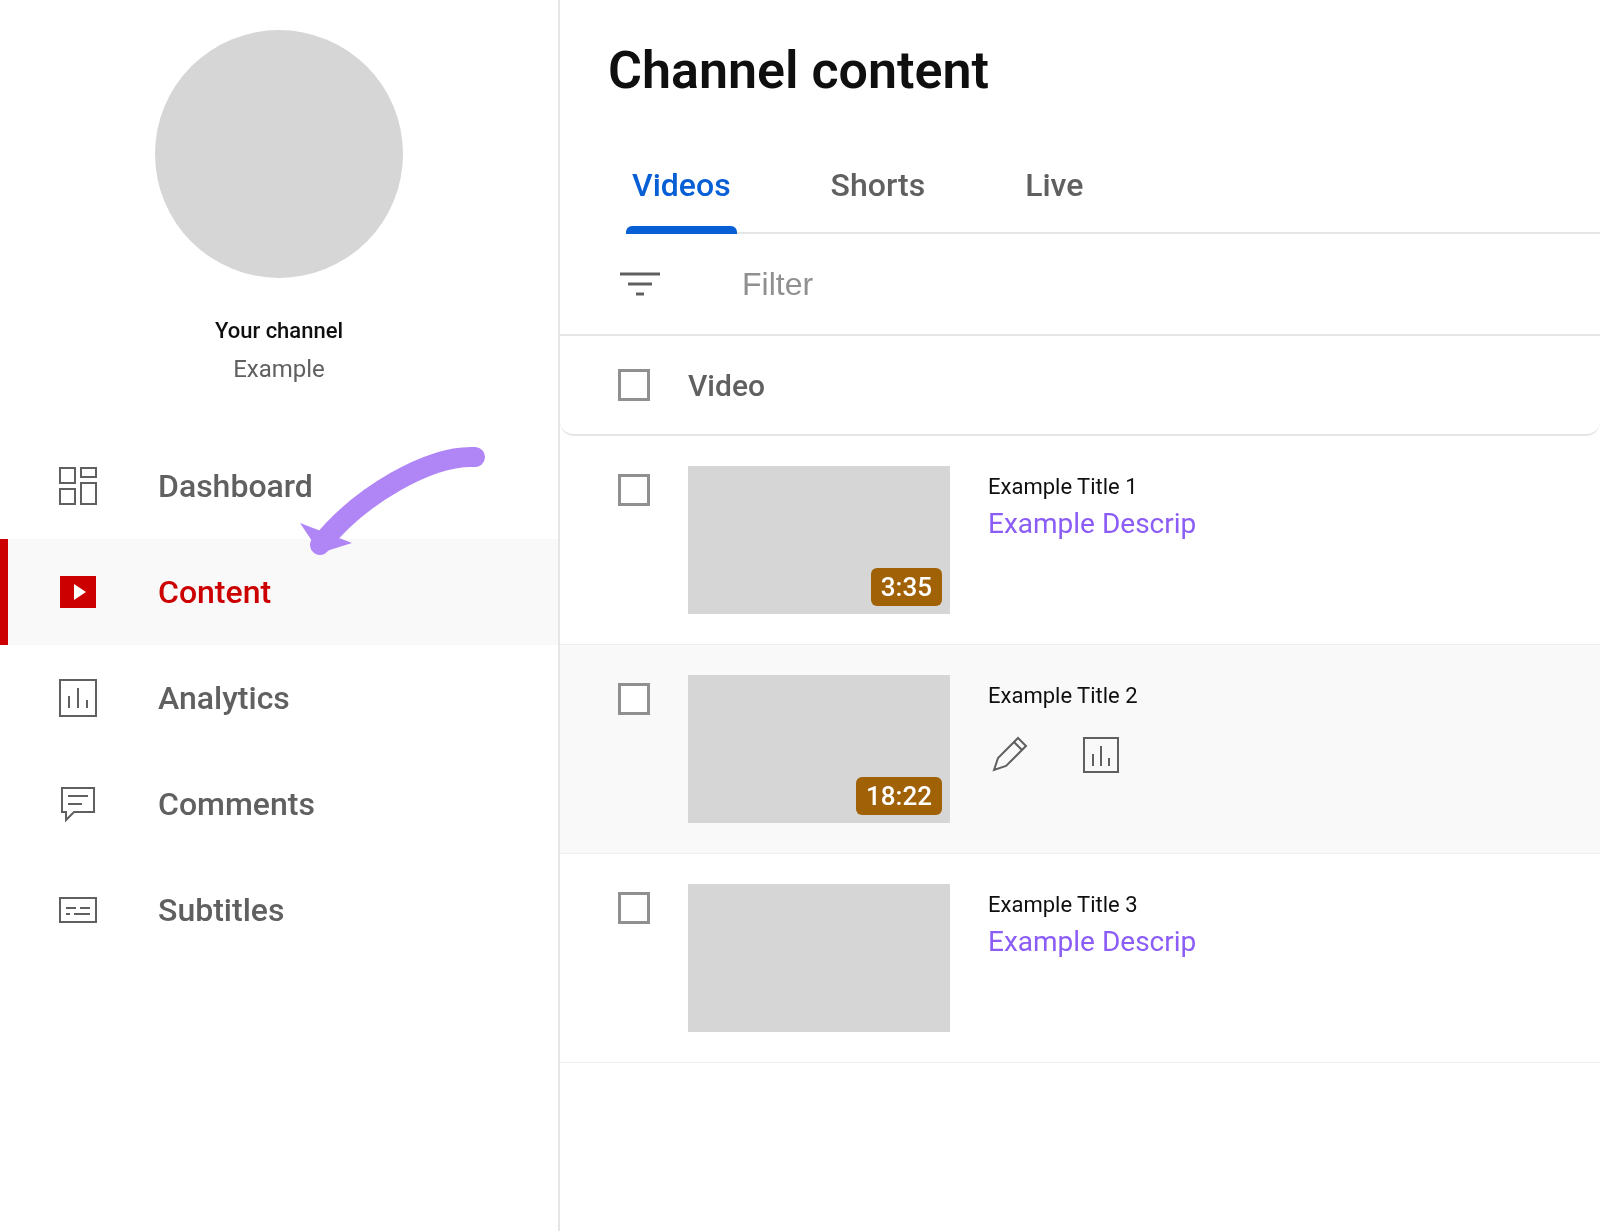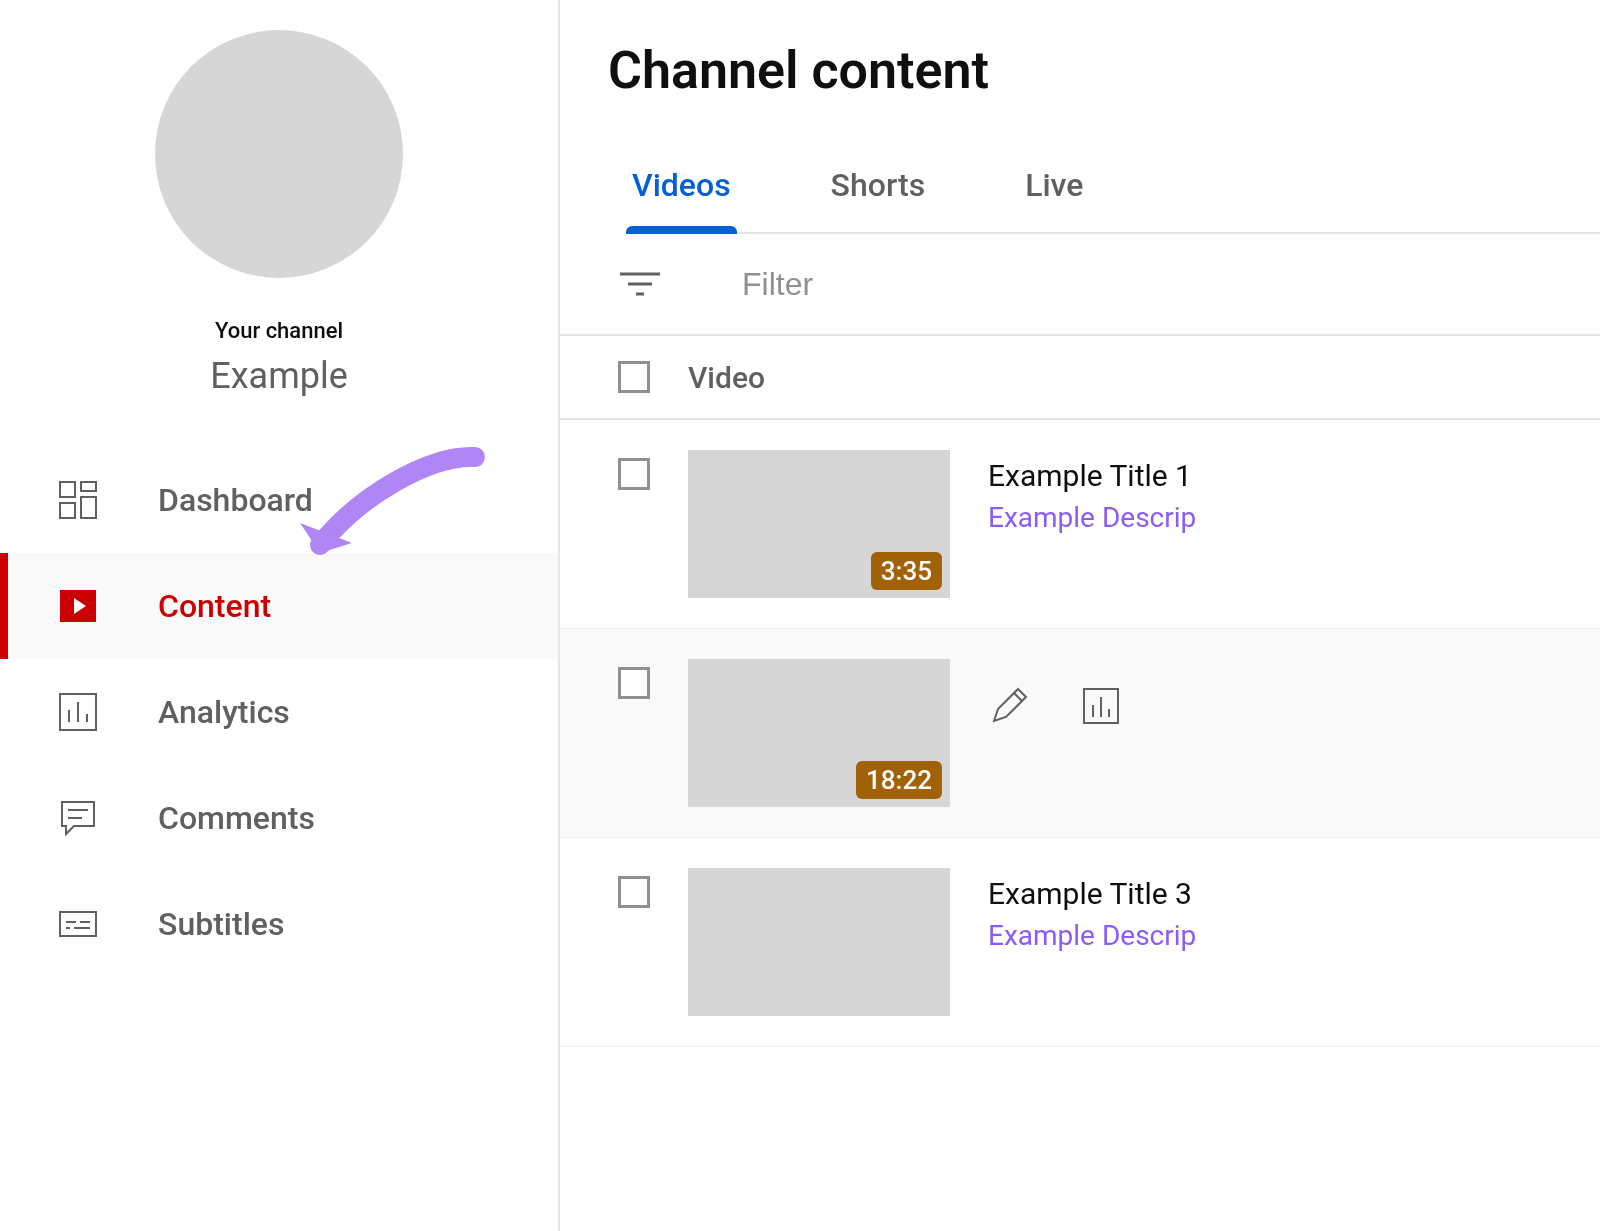--- a/index.html
+++ b/index.html
@@ -4,21 +4,21 @@
 <style>
   * { box-sizing: border-box; }
   html, body { margin: 0; padding: 0; font-family: Roboto, Arial, sans-serif; background:#fff; color:#0f0f0f; }
   .app { display:flex; width:1600px; height:1231px; overflow:hidden; position:relative; }
 
   
   .sidebar { width:560px; flex:0 0 560px; border-right:2px solid #e5e5e5; display:flex; flex-direction:column; align-items:stretch; }
   .profile { display:flex; flex-direction:column; align-items:center; padding-top:30px; }
   .avatar-circle { width:248px; height:248px; border-radius:50%; background:#d6d6d6; }
   .your-channel-label { margin-top:40px; font-size:22px; font-weight:500; color:#0f0f0f; }
-  .channel-name { margin-top:12px; font-size:36px; color:#606060; }
+  .channel-name { margin-top:12px; font-size:24px; color:#606060; }
 
   .nav { margin-top:50px; display:flex; flex-direction:column; }
   .nav-item { display:flex; align-items:center; height:106px; padding-left:58px; gap:60px; cursor:pointer; }
   .nav-item .icon { width:40px; height:40px; display:flex; align-items:center; justify-content:center; }
   .nav-item .label { font-size:32px; font-weight:500; color:#606060; }
   .nav-item.active { background:#f9f9f9; border-left:8px solid #cc0000; padding-left:50px; }
   .nav-item.active .label { color:#cc0000; }
 
   
   .icon svg { width:40px; height:40px; stroke:#606060; fill:none; stroke-width:2; }
@@ -39,30 +39,30 @@
   .tab { font-size:32px; font-weight:500; color:#606060; padding-bottom:28px; cursor:pointer; position:relative; }
   .tab.active { color:#065fd4; }
   .tab.active::after { content:""; position:absolute; left:-6px; right:-6px; bottom:-2px; height:8px; background:#065fd4; border-radius:6px 6px 0 0; }
 
   .filter-row { display:flex; align-items:center; height:102px; border-bottom:2px solid #e5e5e5; padding-left:58px; gap:78px; }
   .filter-icon { width:44px; height:44px; display:flex; align-items:center; justify-content:center; }
   .filter-icon svg { width:44px; height:28px; stroke:#606060; stroke-width:3; }
   .filter-input { border:none; outline:none; font-size:32px; color:#606060; background:transparent; flex:1; }
   .filter-input::placeholder { color:#909090; }
 
-  .header-row { display:flex; align-items:center; height:84px; border-bottom:2px solid #e5e5e5; padding-left:58px; gap:38px; }
+  .header-row { display:flex; align-items:center; height:100px; border-bottom:2px solid #e5e5e5; padding-left:58px; gap:38px;border-radius:14px; }
   .checkbox { width:32px; height:32px; border:3px solid #909090; background:#fff; cursor:pointer; flex:0 0 32px; }
   .col-header { font-size:30px; color:#606060; font-weight:500; }
 
   .video-row { display:flex; align-items:flex-start; padding:30px 0 30px 58px; gap:38px; border-bottom:1px solid #eee; }
   .video-row .checkbox { margin-top:8px; }
   .thumb { width:262px; height:148px; background:#d6d6d6; position:relative; flex:0 0 262px; }
   .duration-badge { position:absolute; right:8px; bottom:8px; background:#a16207; color:#fff; font-size:26px; padding:4px 10px; font-weight:500; border-radius:6px; }
   .video-meta { display:flex; flex-direction:column; gap:8px; padding-top:8px; overflow:hidden; flex:1; }
-  .video-title { font-size:30px; color:#0f0f0f; white-space:nowrap; overflow:hidden; text-overflow:clip; }
+  .video-title { font-size:22px; color:#0f0f0f; white-space:nowrap; overflow:hidden; text-overflow:clip; }
   .video-desc { font-size:28px; color:#8b5cf6; white-space:nowrap; overflow:hidden; text-overflow:clip; }
   .row-actions { display:flex; gap:50px; margin-top:18px; }
   .row-action-icon { width:42px; height:42px; display:flex; align-items:center; justify-content:center; cursor:pointer; }
   .row-action-icon svg { width:42px; height:42px; stroke:#606060; fill:none; stroke-width:2; }
 </style>
 </head>
 <body>
 
 <div class="app">
 
@@ -178,20 +178,21 @@
         <div class="video-desc">Example Descrip</div>
       </div>
     </div>
 
     <div class="video-row" style="background:#f9f9f9;">
       <div class="checkbox"></div>
       <div class="thumb">
         <span class="duration-badge">18:22</span>
       </div>
       <div class="video-meta">
+        <div class="video-title">Example Title 2</div>
         <div class="row-actions">
           <span class="row-action-icon">
             <svg viewBox="0 0 42 42">
                 <path d="M6 36 l4 -12 l20 -20 l8 8 l-20 20 z"></path>
                 <line x1="26" y1="8" x2="34" y2="16"></line>
               </svg>
           </span>
           <span class="row-action-icon">
             <svg viewBox="0 0 42 42">
                 <rect x="4" y="4" width="34" height="34"></rect>

